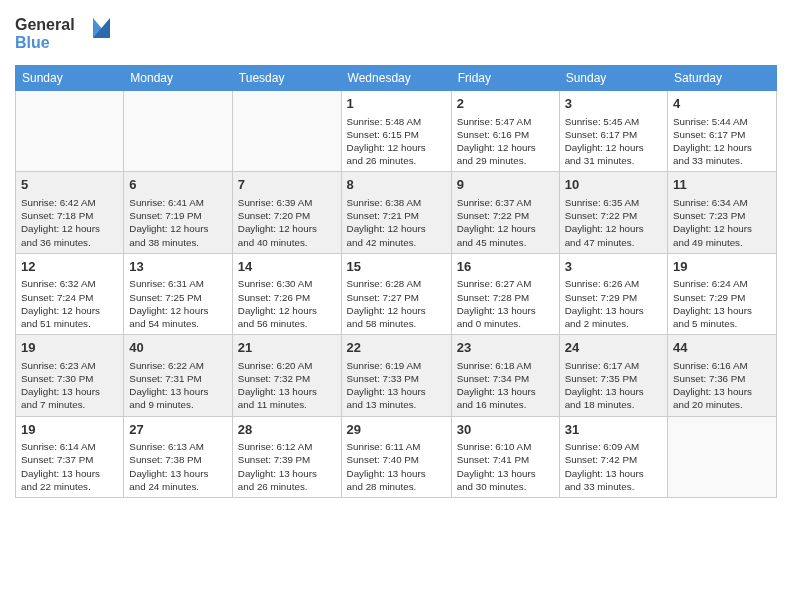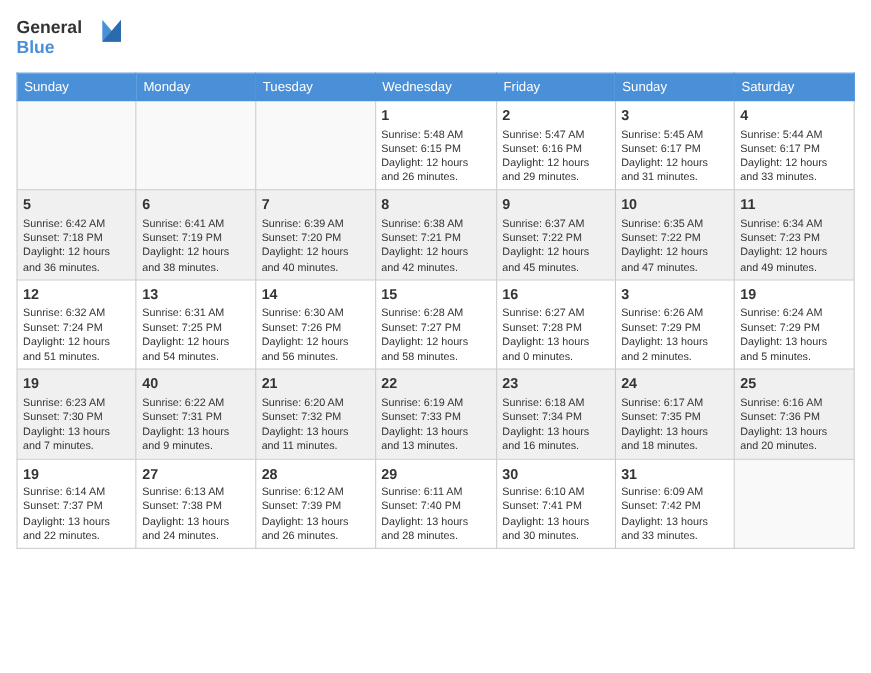--- a/index.html
+++ b/index.html
@@ -217,21 +217,21 @@
           </td>
           <td>
             <span class="day-number">23</span>
             <div class="day-info">Sunrise: 6:18 AM<br>Sunset: 7:34 PM<br>Daylight: 13 hours<br>and 16 minutes.</div>
           </td>
           <td>
             <span class="day-number">24</span>
             <div class="day-info">Sunrise: 6:17 AM<br>Sunset: 7:35 PM<br>Daylight: 13 hours<br>and 18 minutes.</div>
           </td>
           <td>
-            <span class="day-number">25</span>
+            <span class="day-number">44</span>
             <div class="day-info">Sunrise: 6:16 AM<br>Sunset: 7:36 PM<br>Daylight: 13 hours<br>and 20 minutes.</div>
           </td>
         </tr>
         <tr class="row-white">
           <td>
             <span class="day-number">19</span>
             <div class="day-info">Sunrise: 6:14 AM<br>Sunset: 7:37 PM<br>Daylight: 13 hours<br>and 22 minutes.</div>
           </td>
           <td>
             <span class="day-number">27</span>

